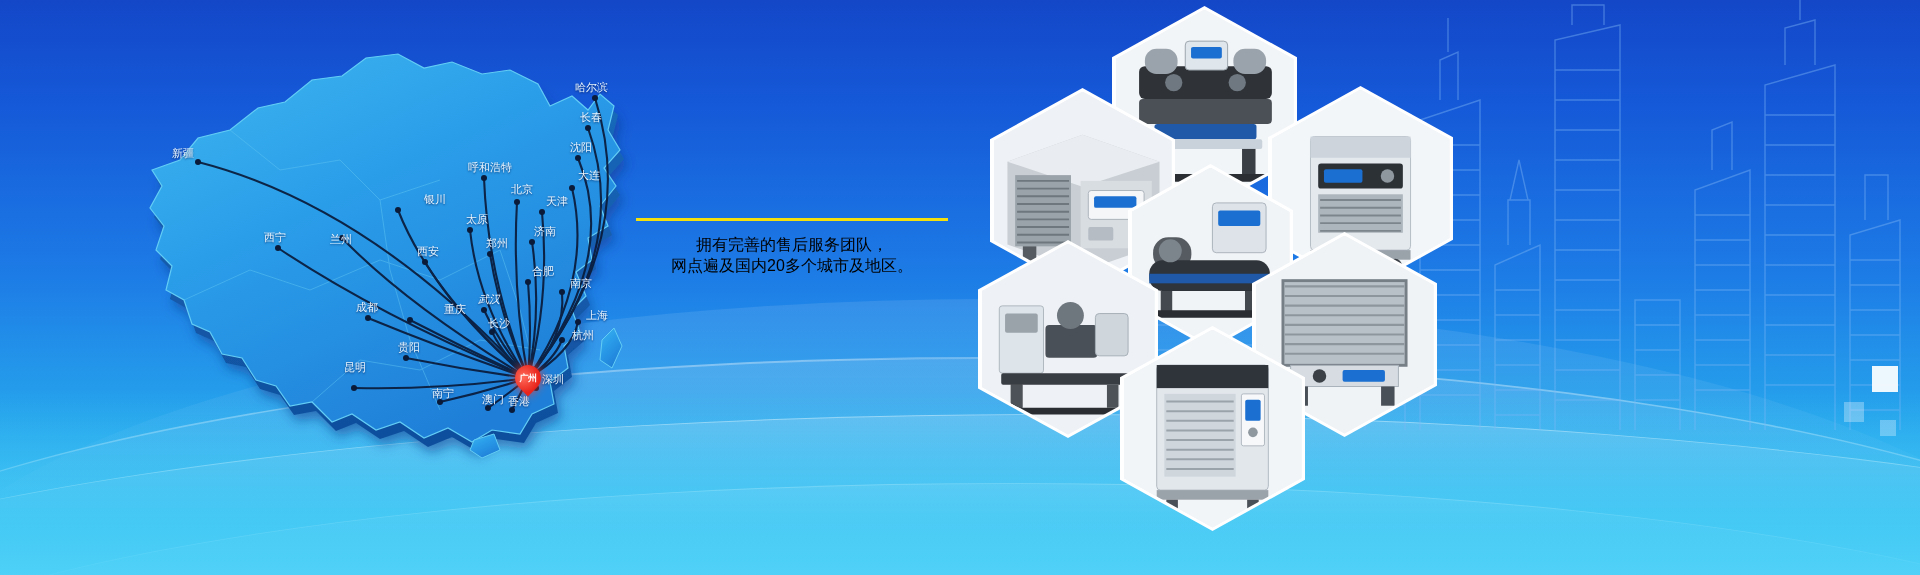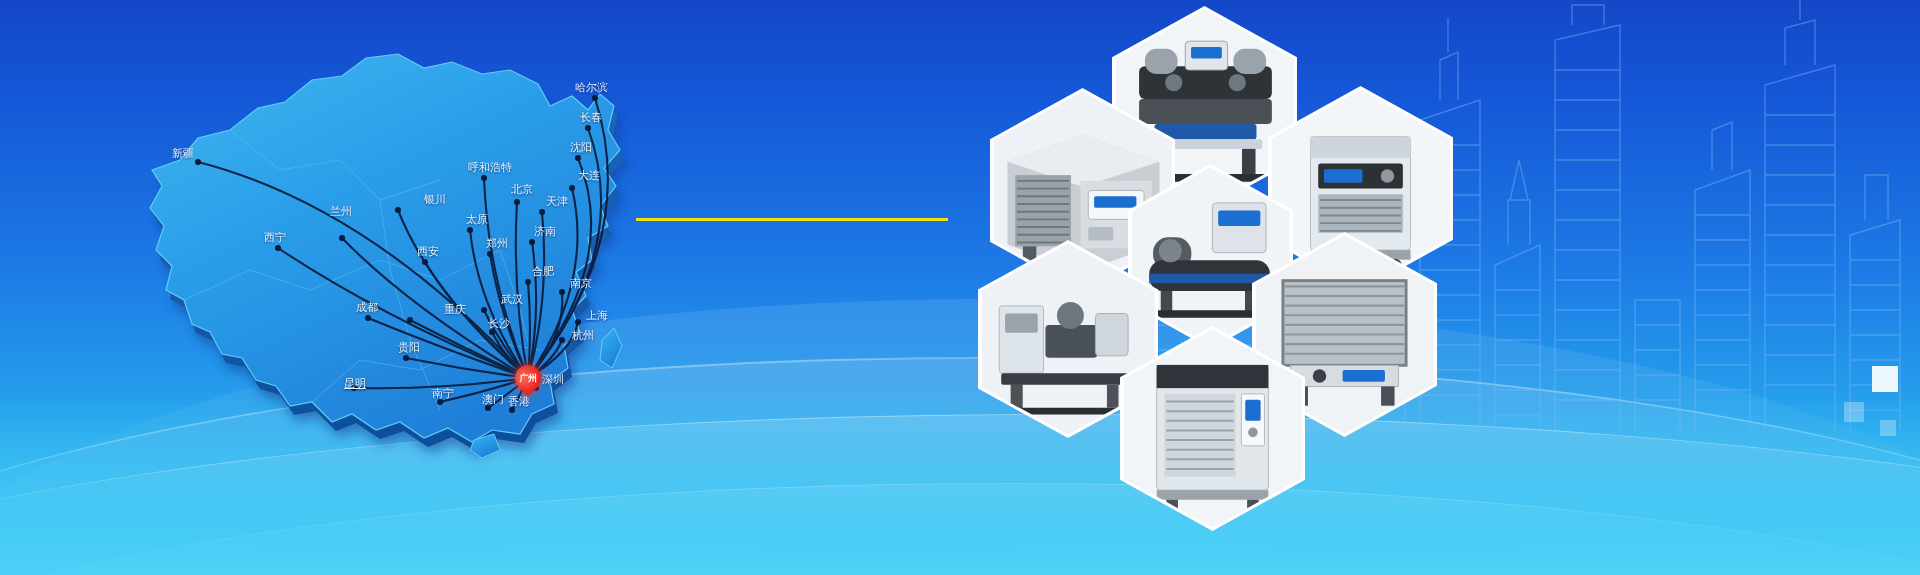--- a/index.html
+++ b/index.html
@@ -250,68 +250,70 @@
         <div class="city" style="left: 431px; top: 174px;">北京</div>
         <div class="dot" style="left: 459px; top: 199px;"></div>
         <div class="city" style="left: 466px; top: 186px; text-align: right;">天津</div>
         <div class="dot" style="left: 489px; top: 175px;"></div>
         <div class="city" style="left: 498px; top: 160px;">大连</div>
         <div class="dot" style="left: 315px; top: 197px;"></div>
         <div class="city" style="left: 308px; top: 184px; padding-left: 36px;">银川</div>
         <div class="dot" style="left: 387px; top: 217px;"></div>
         <div class="city" style="left: 386px; top: 204px;">太原</div>
         <div class="dot" style="left: 259px; top: 225px;"></div>
-        <div class="city" style="left: 250px; top: 196px;">兰州</div>
+        <div class="city" style="left: 250px; top: 224px;">兰州</div>
         <div class="dot" style="left: 195px; top: 235px;"></div>
         <div class="city" style="left: 184px; top: 222px;">西宁</div>
         <div class="dot" style="left: 342px; top: 249px;"></div>
         <div class="city" style="left: 337px; top: 236px;">西安</div>
         <div class="dot" style="left: 407px; top: 241px;"></div>
         <div class="city" style="left: 406px; top: 228px;">郑州</div>
         <div class="dot" style="left: 449px; top: 229px;"></div>
         <div class="city" style="left: 454px; top: 216px;">济南</div>
         <div class="dot" style="left: 445px; top: 269px;"></div>
         <div class="city" style="left: 452px; top: 256px;">合肥</div>
         <div class="dot" style="left: 479px; top: 279px;"></div>
         <div class="city" style="left: 490px; top: 268px;">南京</div>
         <div class="dot" style="left: 495px; top: 309px;"></div>
         <div class="city" style="left: 506px; top: 300px;">上海</div>
         <div class="dot" style="left: 479px; top: 327px;"></div>
         <div class="city" style="left: 492px; top: 320px;">杭州</div>
         <div class="dot" style="left: 401px; top: 297px;"></div>
-        <div class="city" style="left: 421px; top: 284px;">武汉</div>
+        <div class="city" style="left: 398px; top: 284px; font-style: italic;">武汉</div>
         <div class="dot" style="left: 409px; top: 319px;"></div>
         <div class="city" style="left: 408px; top: 308px;">长沙</div>
         <div class="dot" style="left: 285px; top: 305px;"></div>
         <div class="city" style="left: 276px; top: 292px;">成都</div>
         <div class="dot" style="left: 327px; top: 307px;"></div>
         <div class="city" style="left: 326px; top: 294px; margin-left: 38px;">重庆</div>
         <div class="dot" style="left: 323px; top: 345px;"></div>
         <div class="city" style="left: 318px; top: 332px;">贵阳</div>
         <div class="dot" style="left: 271px; top: 375px;"></div>
-        <div class="city" style="left: 264px; top: 368px; text-decoration: underline;">昆明</div>
+        <div class="city" style="left: 264px; top: 352px;">昆明</div>
         <div class="dot" style="left: 357px; top: 389px;"></div>
         <div class="city" style="left: 352px; top: 378px;">南宁</div>
         <div class="dot" style="left: 405px; top: 395px;"></div>
         <div class="city" style="left: 402px; top: 384px;">澳门</div>
         <div class="dot" style="left: 429px; top: 397px;"></div>
         <div class="city" style="left: 428px; top: 386px;">香港</div>
         <div class="dot" style="left: 453px; top: 375px;"></div>
         <div class="city" style="left: 462px; top: 364px;">深圳</div>
       </div>
 
     <div class="hub" style="left:435px;top:355px">
       <span>广州</span>
     </div>
   </div>
 
   <div id="copy">
     <div id="divider"></div>
     <p id="sub">
       </p>
+      <div>拥有完善的售后服务团队，</div>
+      <div>网点遍及国内20多个城市及地区。</div>
     <p></p>
   </div>
 
   <div id="gallery">
 
     <div class="hex" style="left:152px;top:6px;width:185px;height:205px">
       <div class="inner">
         <svg viewBox="0 0 185 205">
           <rect width="185" height="205" fill="#f2f5f8"></rect>
           <rect x="24" y="58" width="138" height="34" rx="6" fill="#2f3338"></rect>

